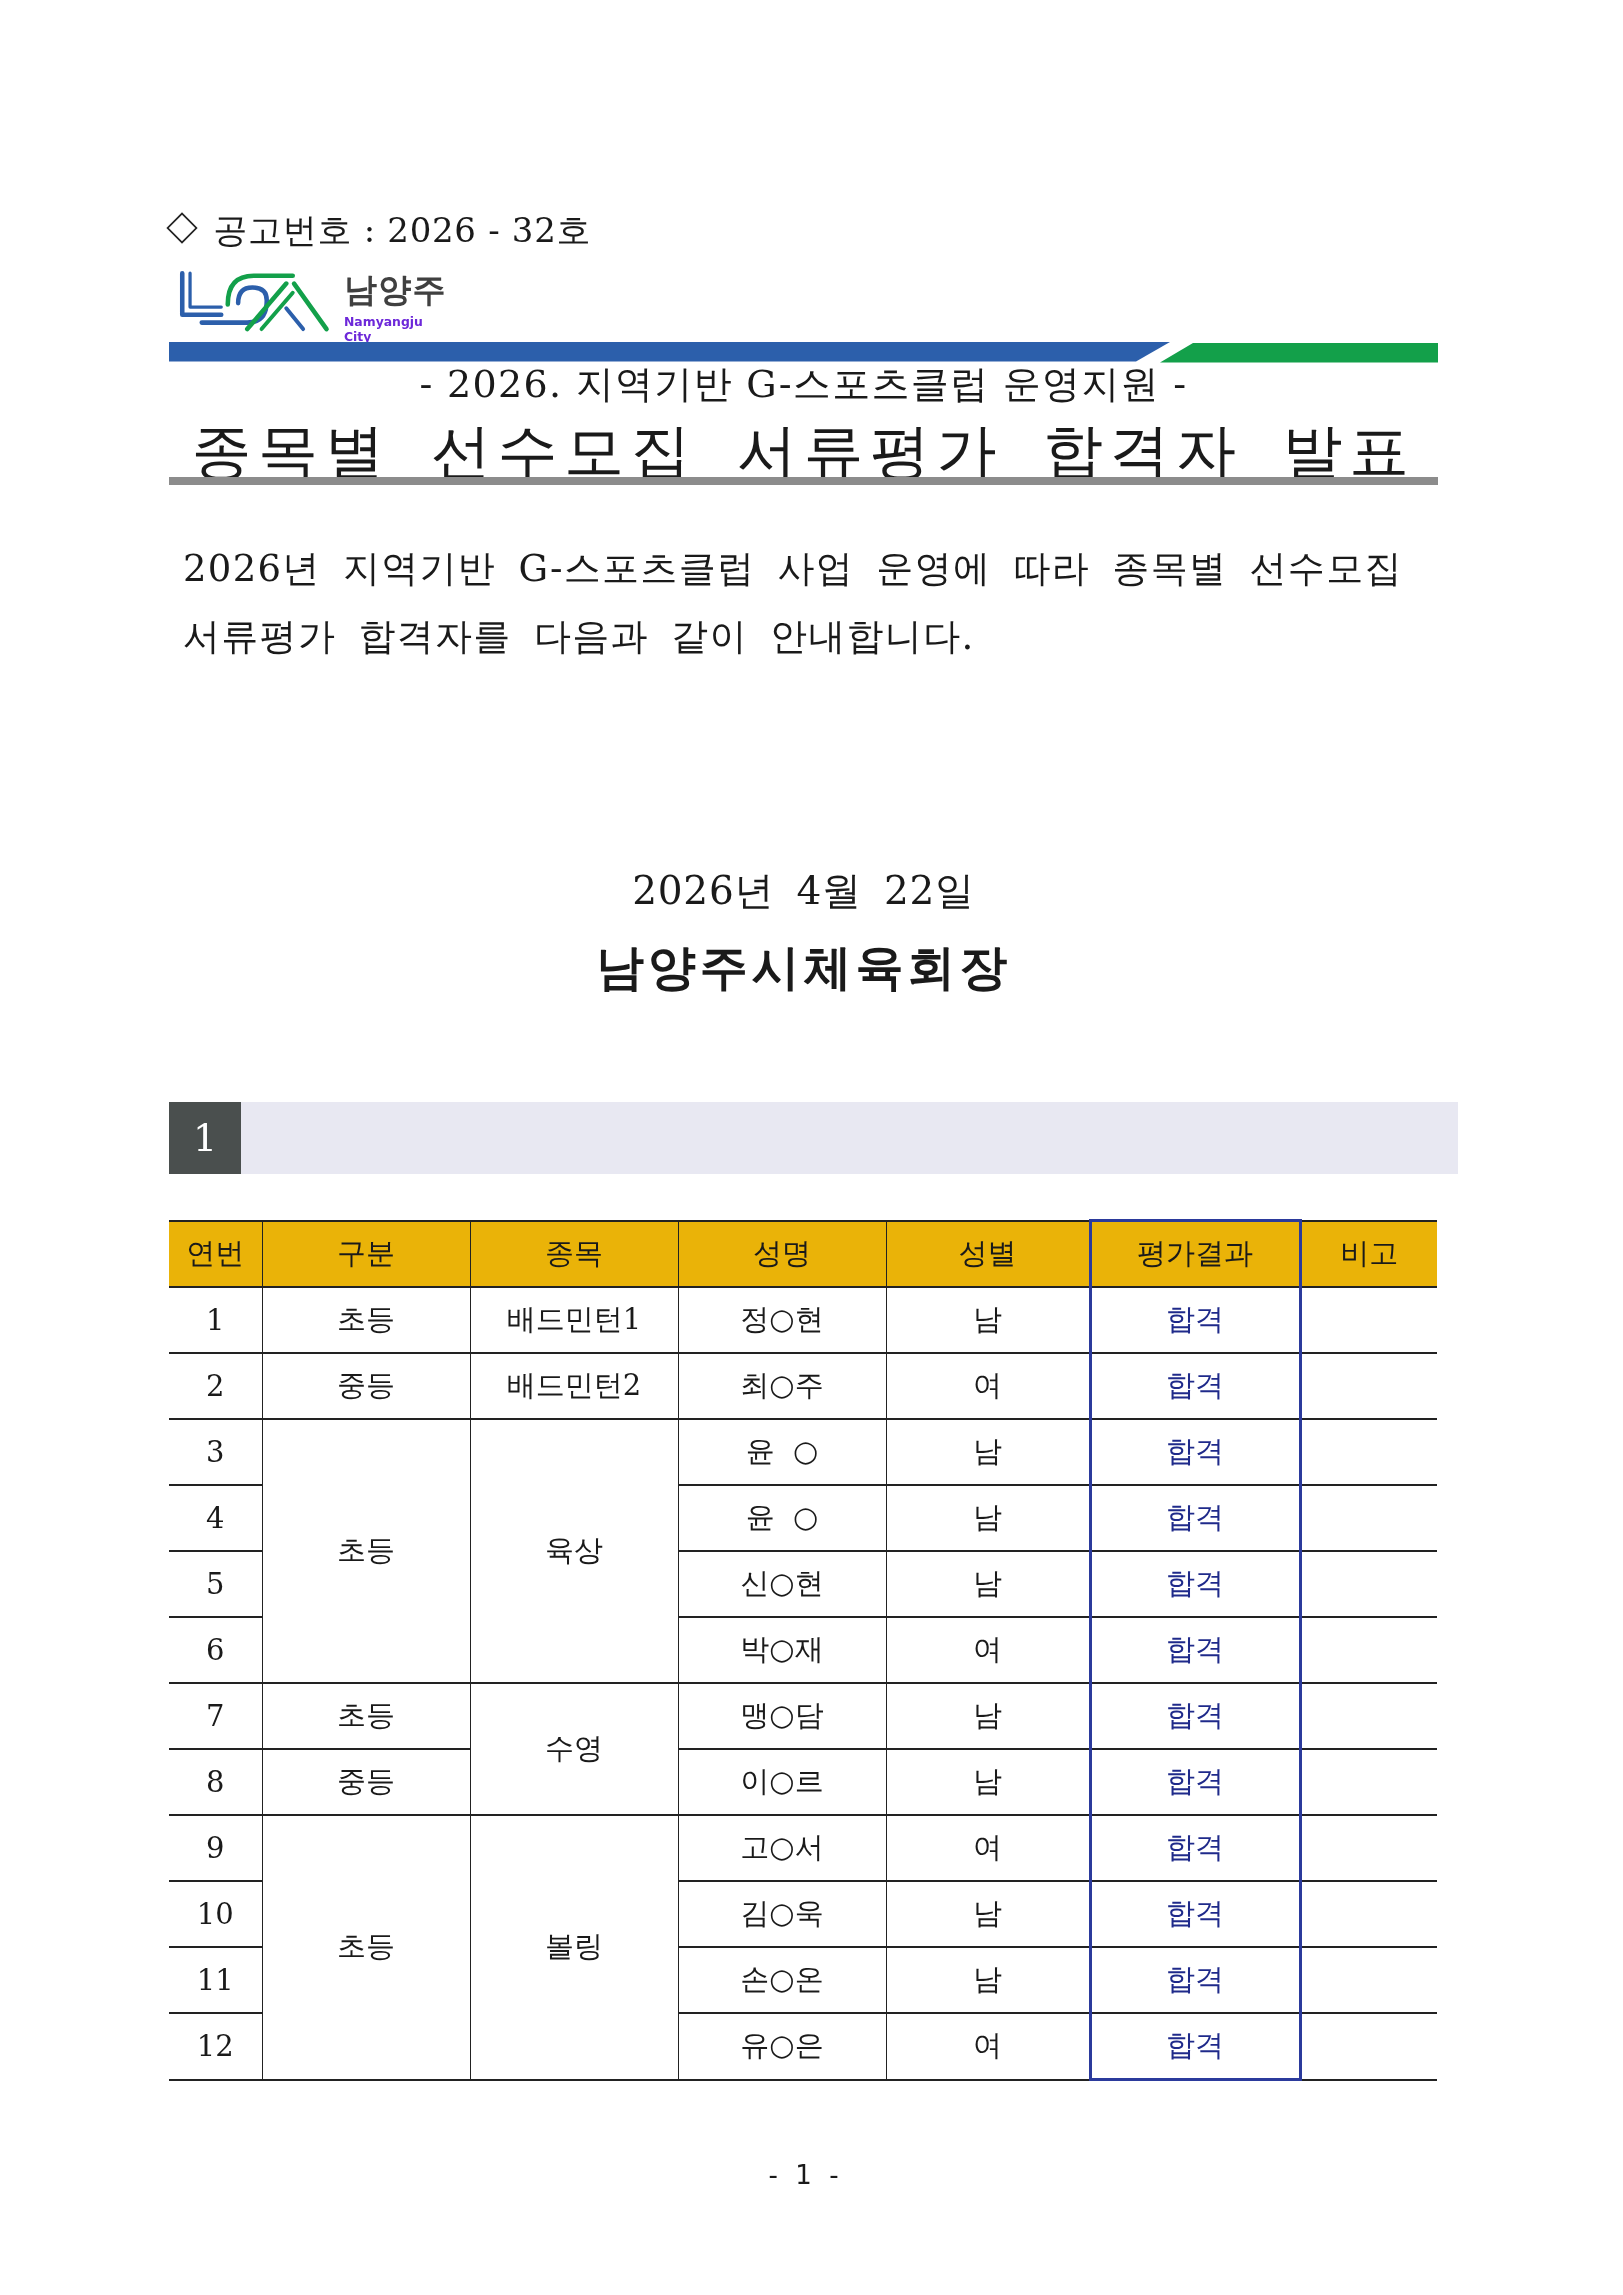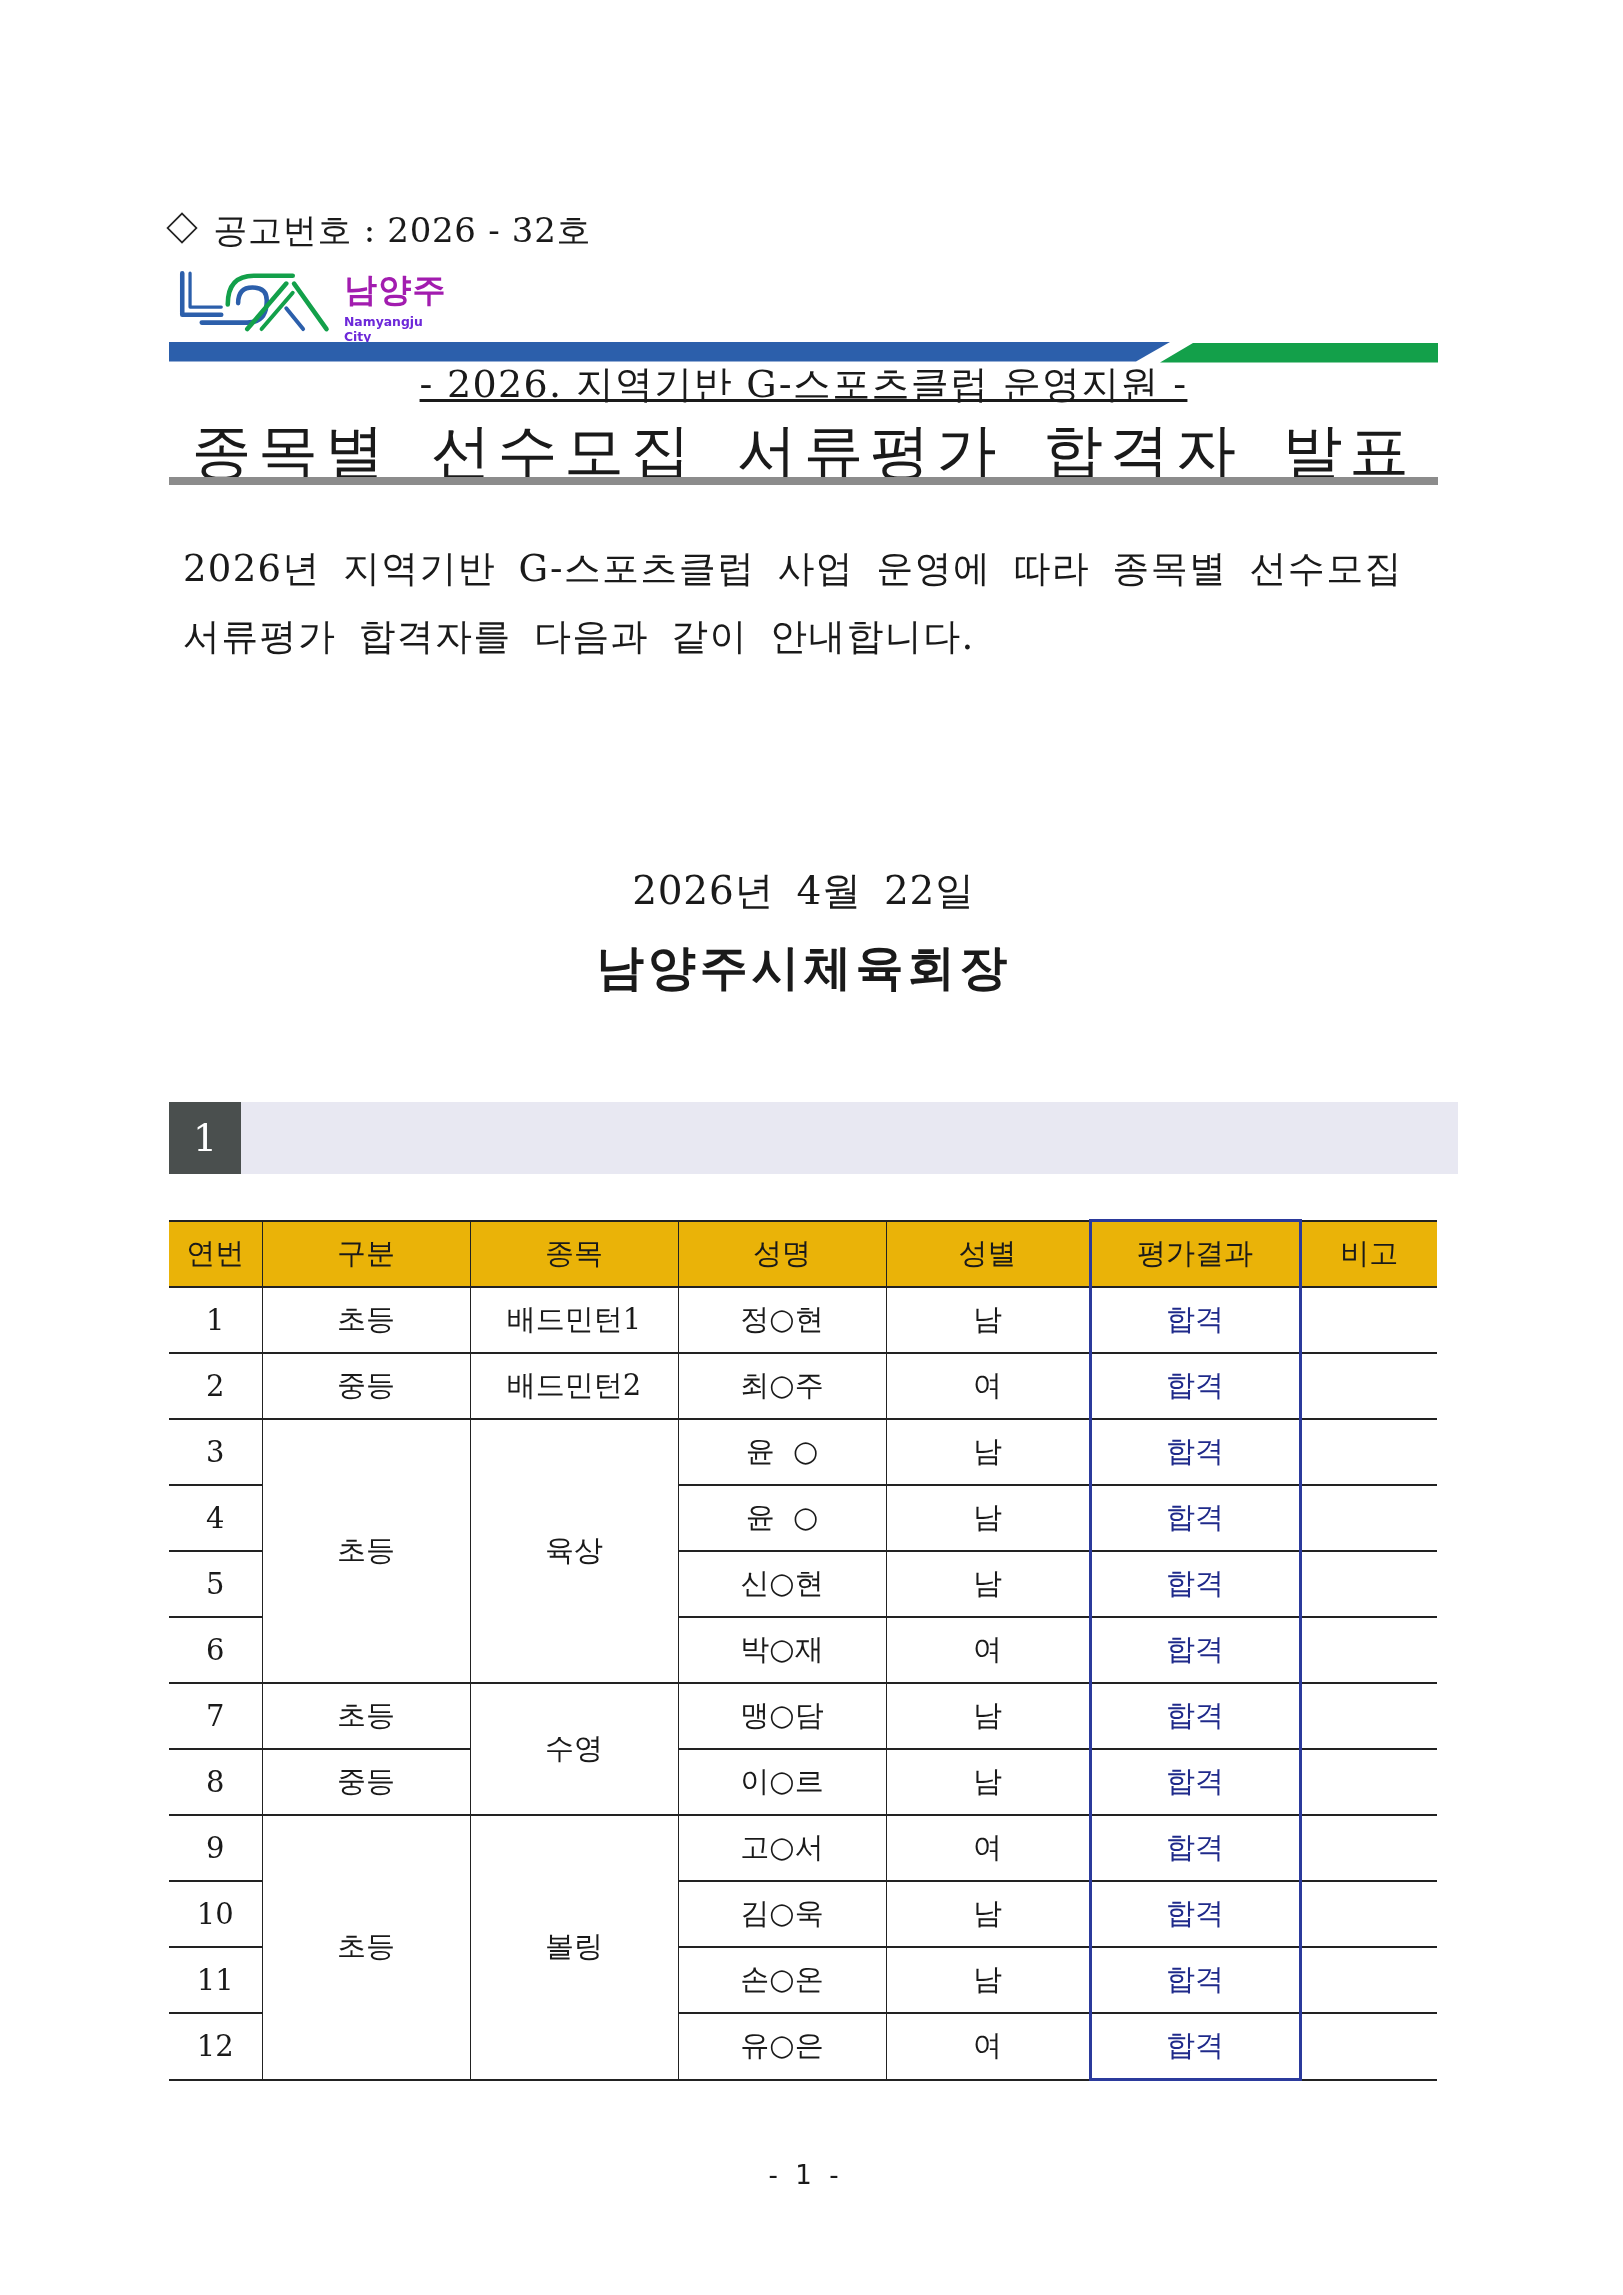--- a/index.html
+++ b/index.html
@@ -9,31 +9,31 @@
 
   
   #notice { left: 169px; top: 208px; font-size: 34px; letter-spacing: 0.7px; white-space: nowrap; }
   #notice .diamond { display: inline-block; width: 22px; height: 22px; border: 2.6px solid #222;
                      transform: rotate(45deg) scale(0.85); margin-right: 18.3px; vertical-align: 1.3px; }
 
   
   #logo { left: 175px; top: 268px; width: 275px; height: 65px; }
   #logo svg { position: absolute; left: 0; top: 0; }
   #logo .ko { position: absolute; left: 169px; top: 0px; font-family: "DejaVu Sans", sans-serif;
-              font-weight: bold; font-size: 33px; color: #a21caf; letter-spacing: 1.3px; }
+              font-weight: bold; font-size: 33px; color: #404040; letter-spacing: 1.3px; }
   #logo .en { position: absolute; left: 169px; top: 46px; font-family: "DejaVu Sans", sans-serif;
               font-weight: bold; font-size: 12.4px; color: #6d28d9; }
 
   
   #bar-blue { left: 169px; top: 342px; width: 1001px; height: 19.6px; background: #2c5fab;
               clip-path: polygon(0 0, 100% 0, calc(100% - 34px) 100%, 0 100%); }
   #bar-green { left: 1160px; top: 343px; width: 278px; height: 19.6px; background: #13a04a;
                clip-path: polygon(33px 0, 100% 0, 100% 100%, 0 100%); }
 
-  #subtitle { left: 169px; width: 1269px; top: 359px; text-align: center; font-size: 38px; letter-spacing: 1.3px; text-decoration: underline; }
+  #subtitle { left: 169px; width: 1269px; top: 359px; text-align: center; font-size: 38px; letter-spacing: 1.3px; }
   #title { left: 169px; width: 1269px; top: 412px; text-align: center; font-size: 60px; letter-spacing: 6.5px; word-spacing: 14.4px; }
   #bar-grey { left: 169px; top: 477px; width: 1269px; height: 7.9px; background: #8c8c8c; }
 
   #intro { left: 183px; width: 1269px; top: 535px; text-align: left; font-size: 37px; line-height: 68px; letter-spacing: 1.3px; word-spacing: 9.2px; }
 
   #date { left: 169px; width: 1269px; top: 864px; text-align: center; font-size: 39px; letter-spacing: 0.7px; word-spacing: 9.2px; }
   #org { left: 169px; width: 1269px; top: 936px; text-align: center; font-size: 48px; font-weight: bold; letter-spacing: 3.9px;
          font-family: Liberation Sans, sans-serif; }
 
   

